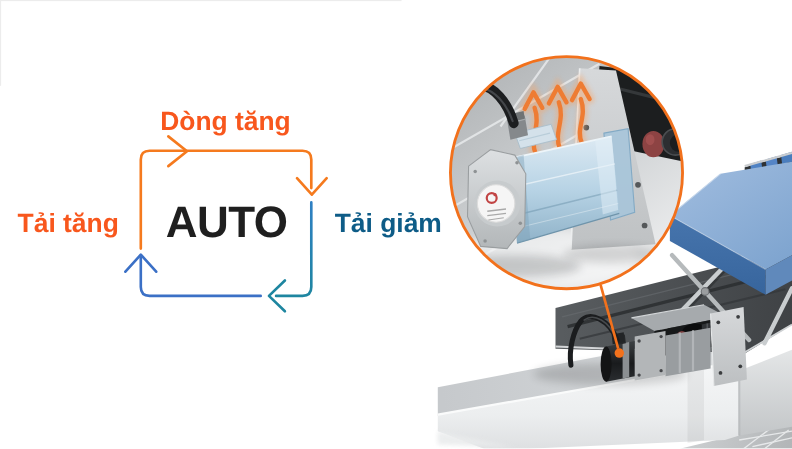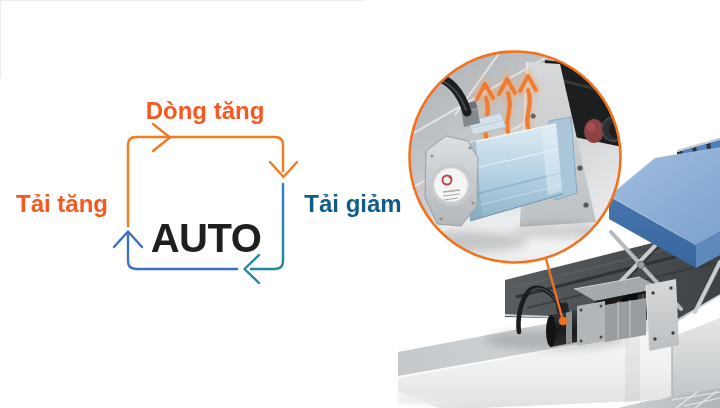--- a/index.html
+++ b/index.html
@@ -315,15 +315,15 @@
     <path class="arrow stroke-orange" d="M270,162 L283.5,177 L297,162"></path>
     <path class="arrow" stroke="url(#gRight)" d="M283,184 L283,261 Q283,269 275,269 L251,269"></path>
     <path class="arrow stroke-teal" d="M259,255 L244.5,269 L259,283"></path>
     <path class="arrow stroke-royal" d="M237,269 L136,269 Q128,269 128,261 L128,234"></path>
     <path class="arrow stroke-royal" d="M114,247 L128,231.5 L142,247"></path>
   </svg>
 
   <div class="dlabel c-orange-text" style="left:125px;top:97px;width:160px;">Dòng tăng</div>
   <div class="dlabel c-orange-text" style="left:0px;top:190px;width:124px;">Tải tăng</div>
   <div class="dlabel c-blue-text" style="left:299px;top:190px;width:108px;">Tải giảm</div>
-  <div class="auto-label" style="left:126px;top:180px;width:160px;margin-top:36px;">AUTO</div>
+  <div class="auto-label" style="left:126px;top:180px;width:160px;">AUTO</div>
 
 </div>
 
 </body></html>

